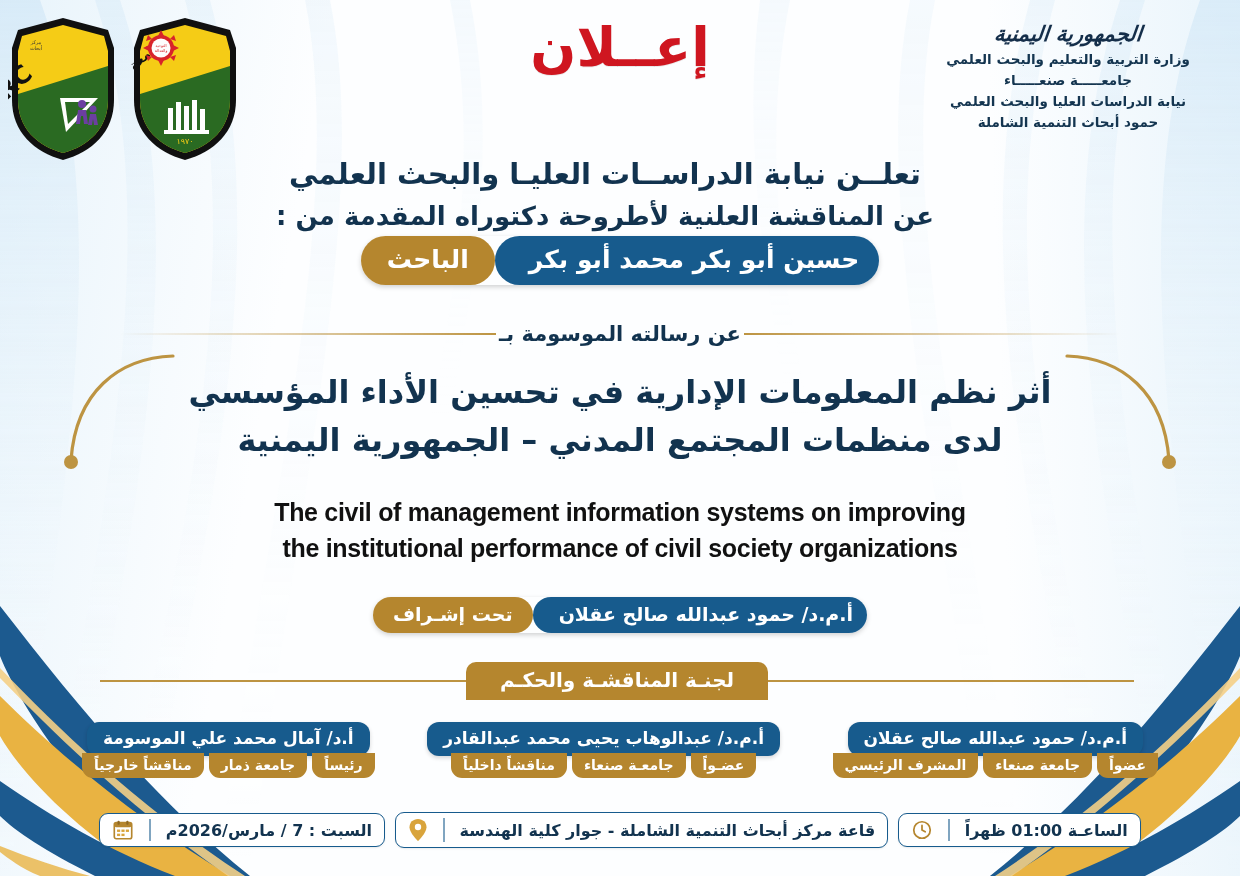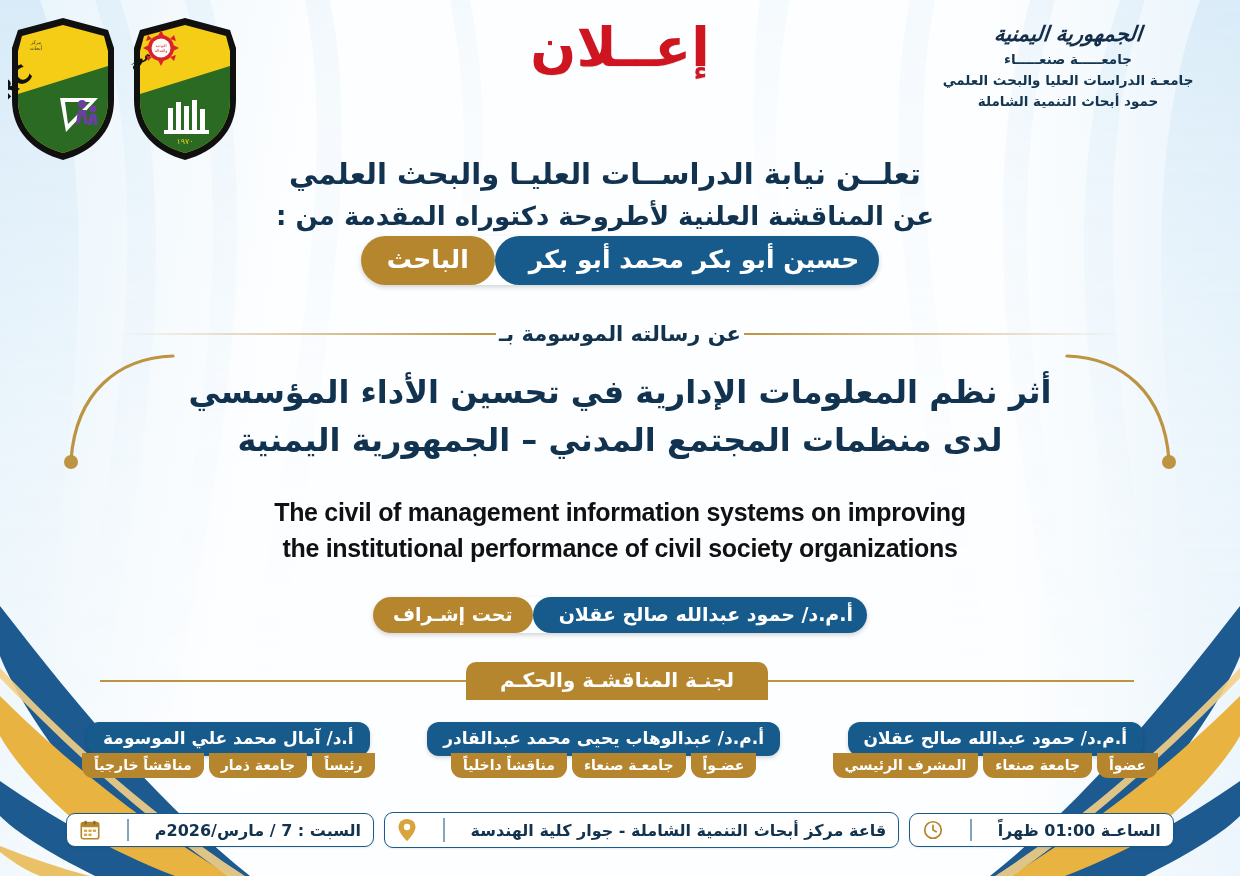--- a/index.html
+++ b/index.html
@@ -150,21 +150,21 @@
     padding:4px 12px 5px; border-radius:0 0 11px 11px;
     white-space:nowrap;
   }
 
   
   .footer {
     position:absolute; top:812px; left:90px; right:90px;
     display:flex; justify-content:center; align-items:center; gap:10px; z-index:5;
   }
   .chip {
-    display:flex; align-items:center; gap:26px;
+    display:flex; align-items:center; gap:15px;
     background:#ffffff; border:1.5px solid #175b8d;
     border-radius:9px; padding:5px 12px;
     box-shadow:0 1px 2px rgba(0,0,0,.08);
   }
   .chip-text { font-size:16px; font-weight:900; color:#12334f; white-space:nowrap; }
   .chip-div { width:1.5px; align-self:stretch; background:#175b8d; opacity:.55; }
   .chip-ico { display:flex; align-items:center; }
 </style>
 </head>
 <body>
@@ -267,22 +267,23 @@
             <path d="M18,12 L26,12 L28,26 L24,26 L23,18 L21,18 L20,26 L16,26 Z"></path>
           <circle cx="33" cy="11" r="3.5"></circle>
             <path d="M30,16 L36,16 L38,27 L34,27 L33,21 L32,27 L28,27 Z"></path>
         </g>
       </g>
     </svg>
   </div>
 
   <div class="ministry">
     <div class="ministry-script">الجمهورية اليمنية</div>
+    <div class="ministry-line">وزارة التربية والتعليم والبحث العلمي</div>
     <div class="ministry-line wide">جامعـــــة صنعـــــاء</div>
-    <div class="ministry-line">جامعـة الدراسات العليا والبحث العلمي</div>
+    <div class="ministry-line">نيابة الدراسات العليا والبحث العلمي</div>
     <div class="ministry-line">حمود أبحاث التنمية الشاملة</div>
   </div>
 
   <div class="headline-wrap">
     <div class="headline">إعــلان</div>
   </div>
 
   <div class="intro">
     <div class="intro-l1">تعلــن نيابة الدراســات العليـا والبحث العلمي</div>
     <div class="intro-l2">عن المناقشة العلنية لأطروحة دكتوراه المقدمة من :</div>

